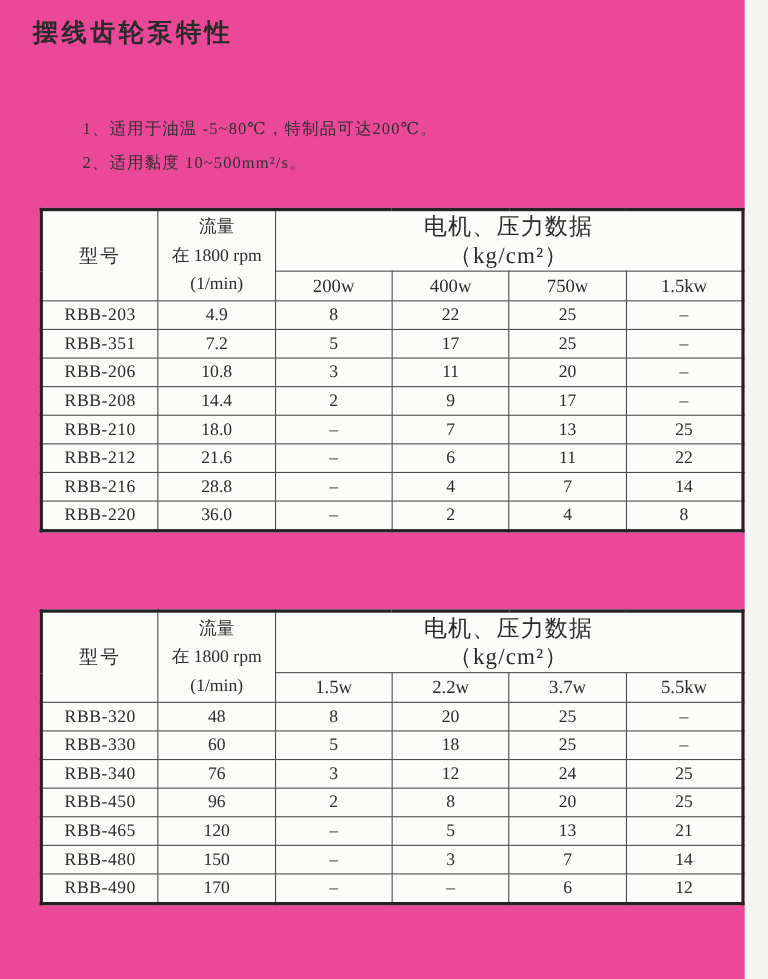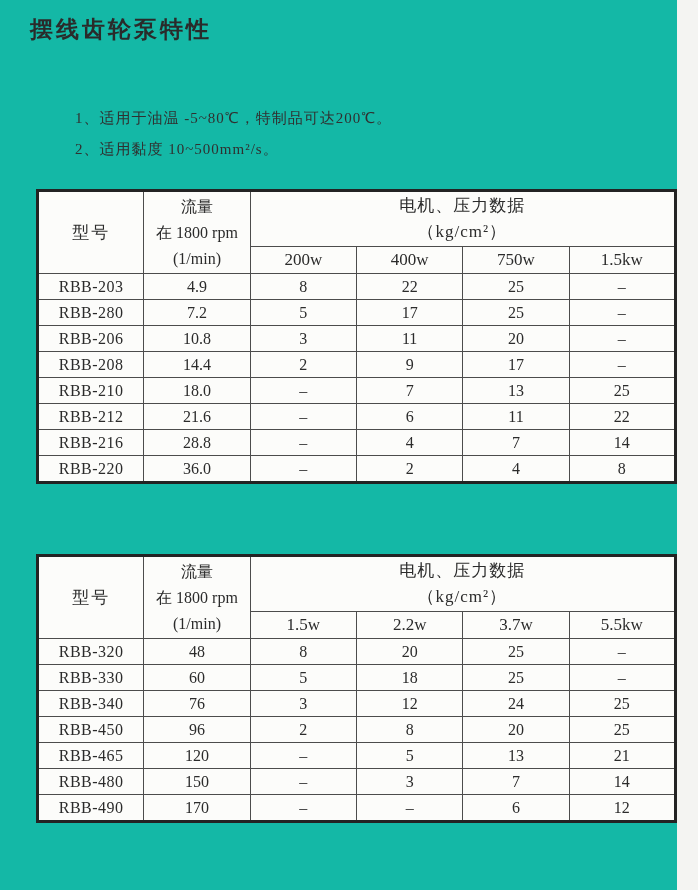--- a/index.html
+++ b/index.html
@@ -3,25 +3,24 @@
 <meta charset="utf-8">
 <style>
   html, body { margin: 0; padding: 0; }
   body {
     width: 698px; height: 890px;
     background: #f4f4f2;
     font-family: "Liberation Serif", "DejaVu Serif", serif;
   }
   .page {
     width: 677px; height: 890px;
-    background: #14b8a6;
+    background: #ec4899;
     color: #2b2b2b;
     overflow: hidden;
     box-sizing: border-box;
-    font-family: Liberation Serif, serif;
   }
   .page-title {
     margin: 0;
     padding: 14px 0 0 30px;
     font-size: 23px;
     font-weight: bold;
     letter-spacing: 3px;
     color: #2a2a2a;
   }
   .features {
@@ -52,21 +51,21 @@
     text-align: center;
     vertical-align: middle;
     font-weight: normal;
     padding: 0 2px;
     color: #2b2b2b;
   }
   .spec-table { border: 3px solid #232323; }
   .model-head { font-size: 17px; letter-spacing: 2px; }
   .flow-head { font-size: 16px; margin-top: 32px; }
   .flow-head .line { display: block; line-height: 26px; white-space: nowrap; }
-  .group-head { font-size: 17px; height: 54px; }
+  .group-head { font-size: 21px; height: 54px; }
   .group-head .line { display: block; line-height: 26px; letter-spacing: 1px; }
   .power-head { font-size: 17px; height: 26px; }
   .spec-table td {
     font-size: 16px;
     height: 25px;
     line-height: 25px;
     white-space: nowrap;
   }
   .spec-table td.model-cell { letter-spacing: 0.5px; }
 </style>
@@ -114,21 +113,21 @@
     <tbody>
         <tr>
           <td class="model-cell">RBB-203</td>
           <td>4.9</td>
           <td>8</td>
           <td>22</td>
           <td>25</td>
           <td>–</td>
         </tr>
         <tr>
-          <td class="model-cell">RBB-280</td>
+          <td class="model-cell">RBB-351</td>
           <td>7.2</td>
           <td>5</td>
           <td>17</td>
           <td>25</td>
           <td>–</td>
         </tr>
         <tr>
           <td class="model-cell">RBB-206</td>
           <td>10.8</td>
           <td>3</td>

